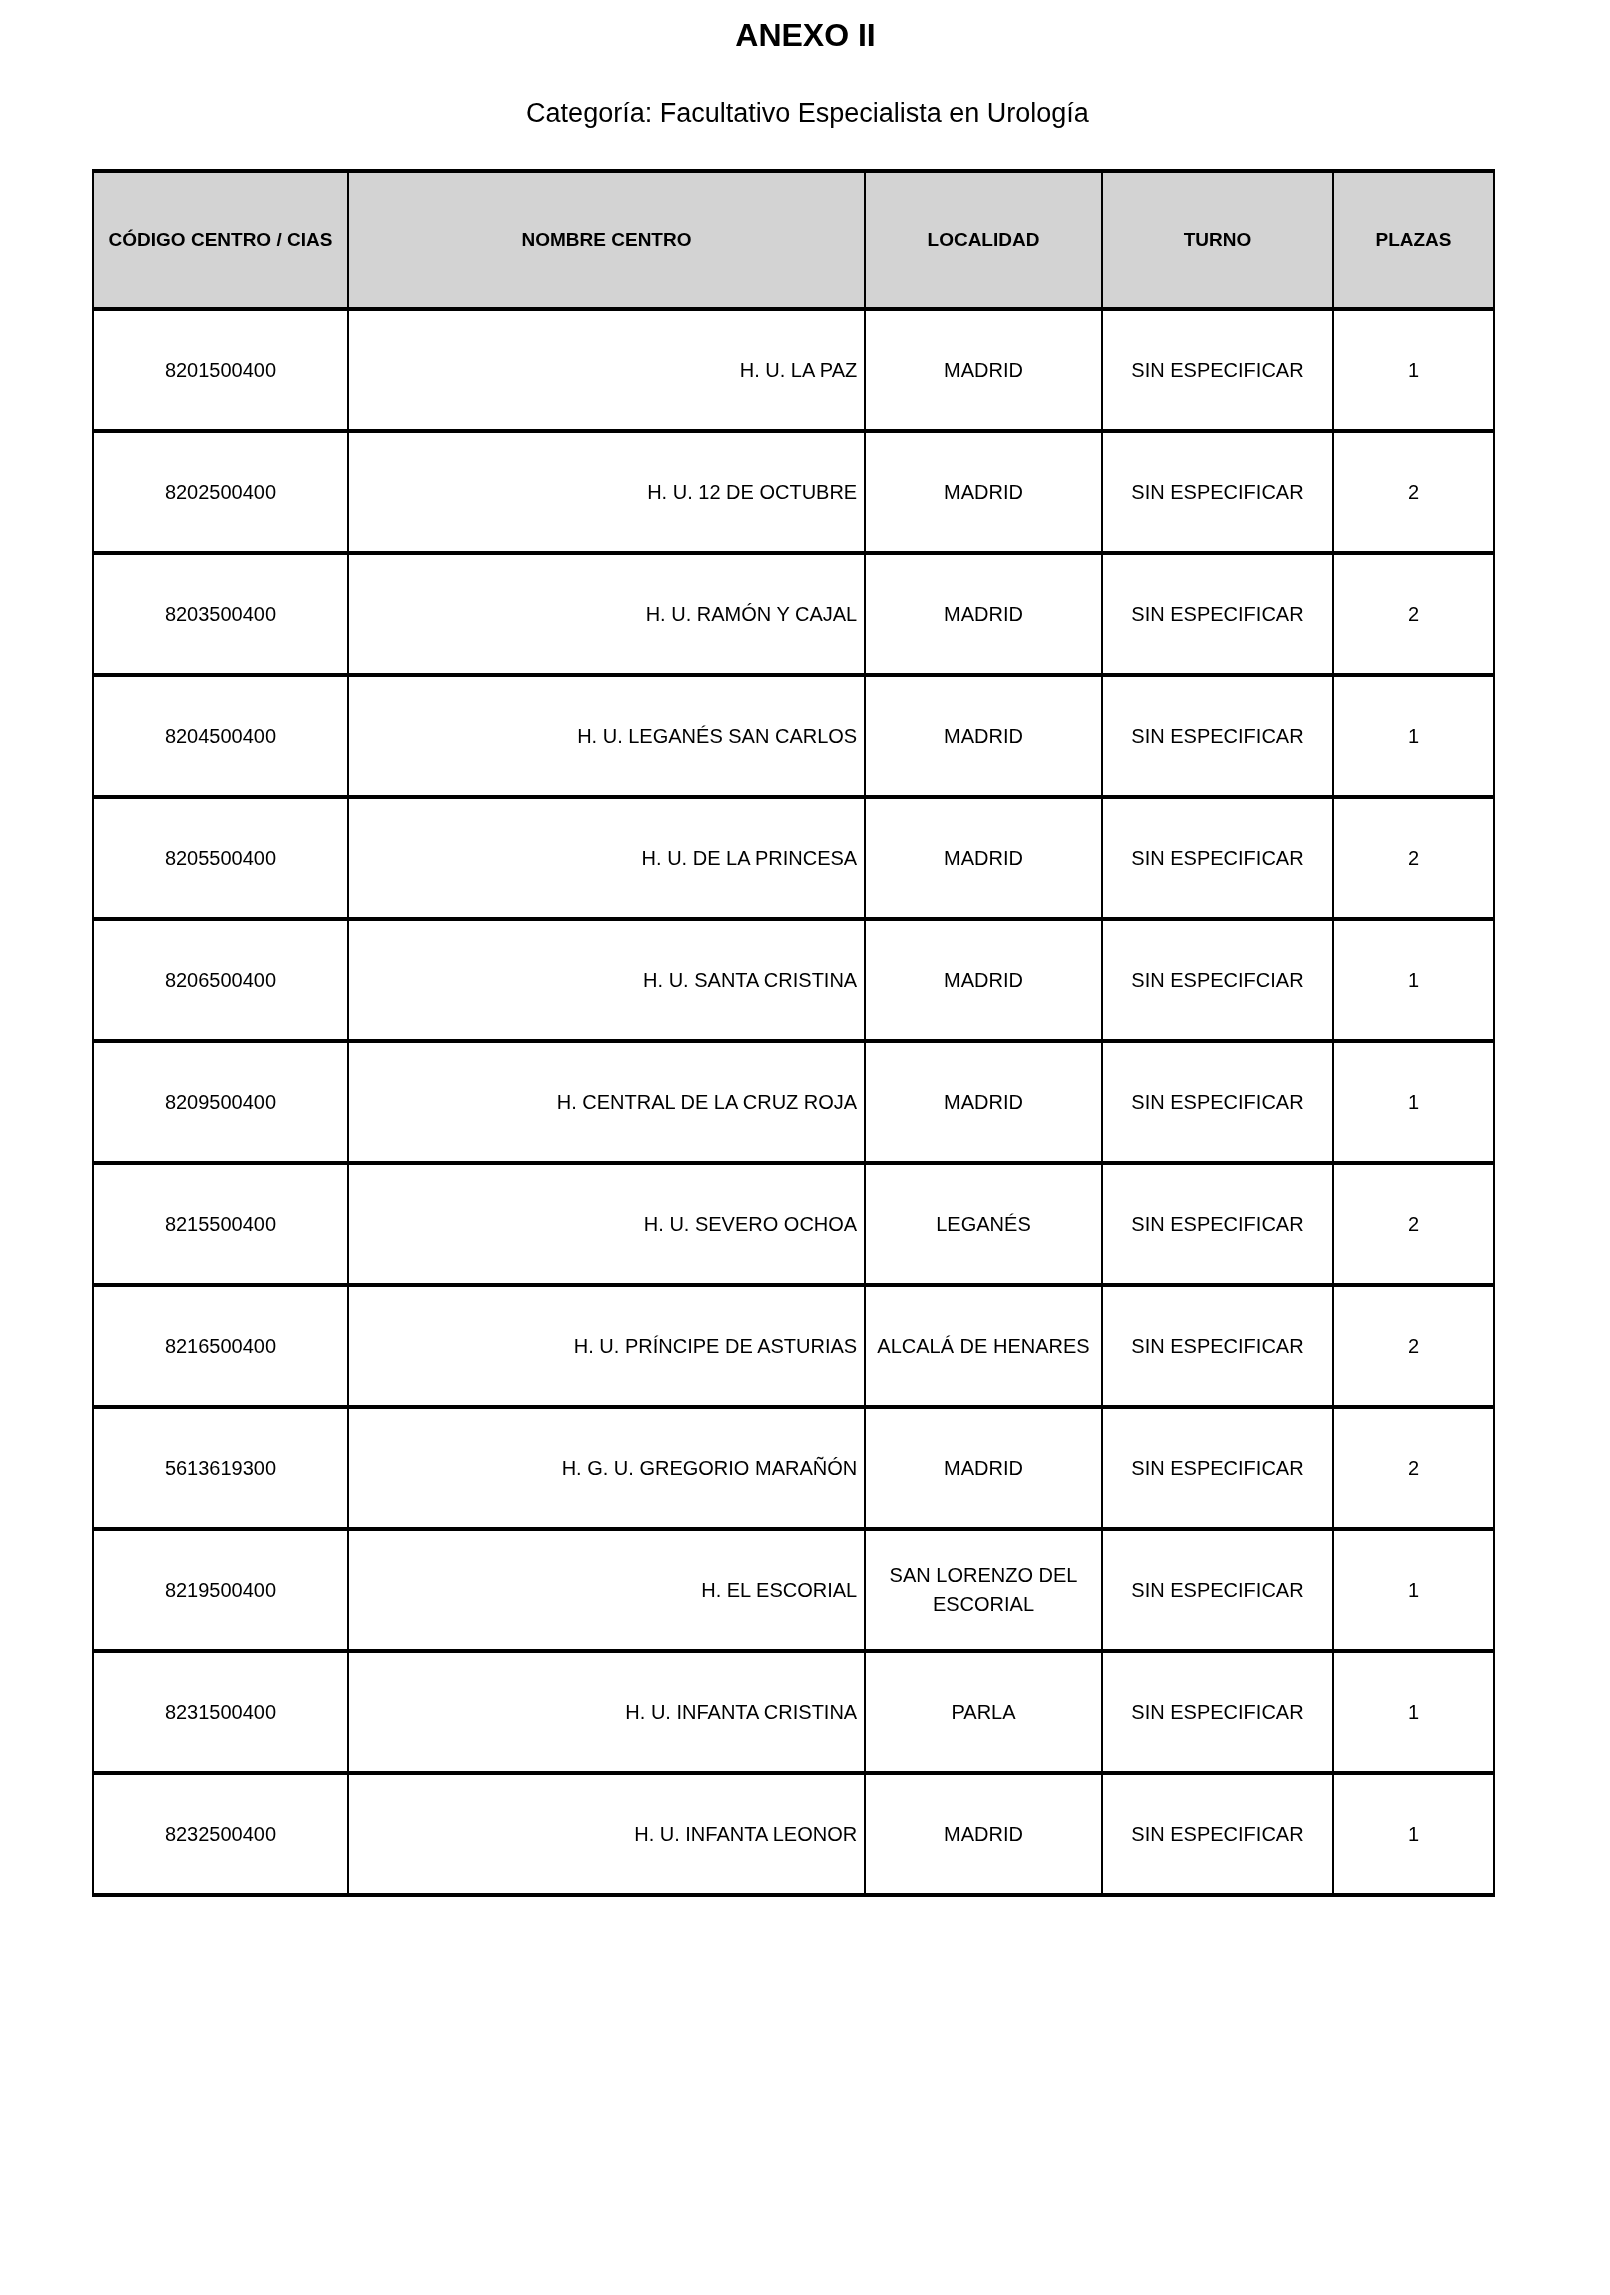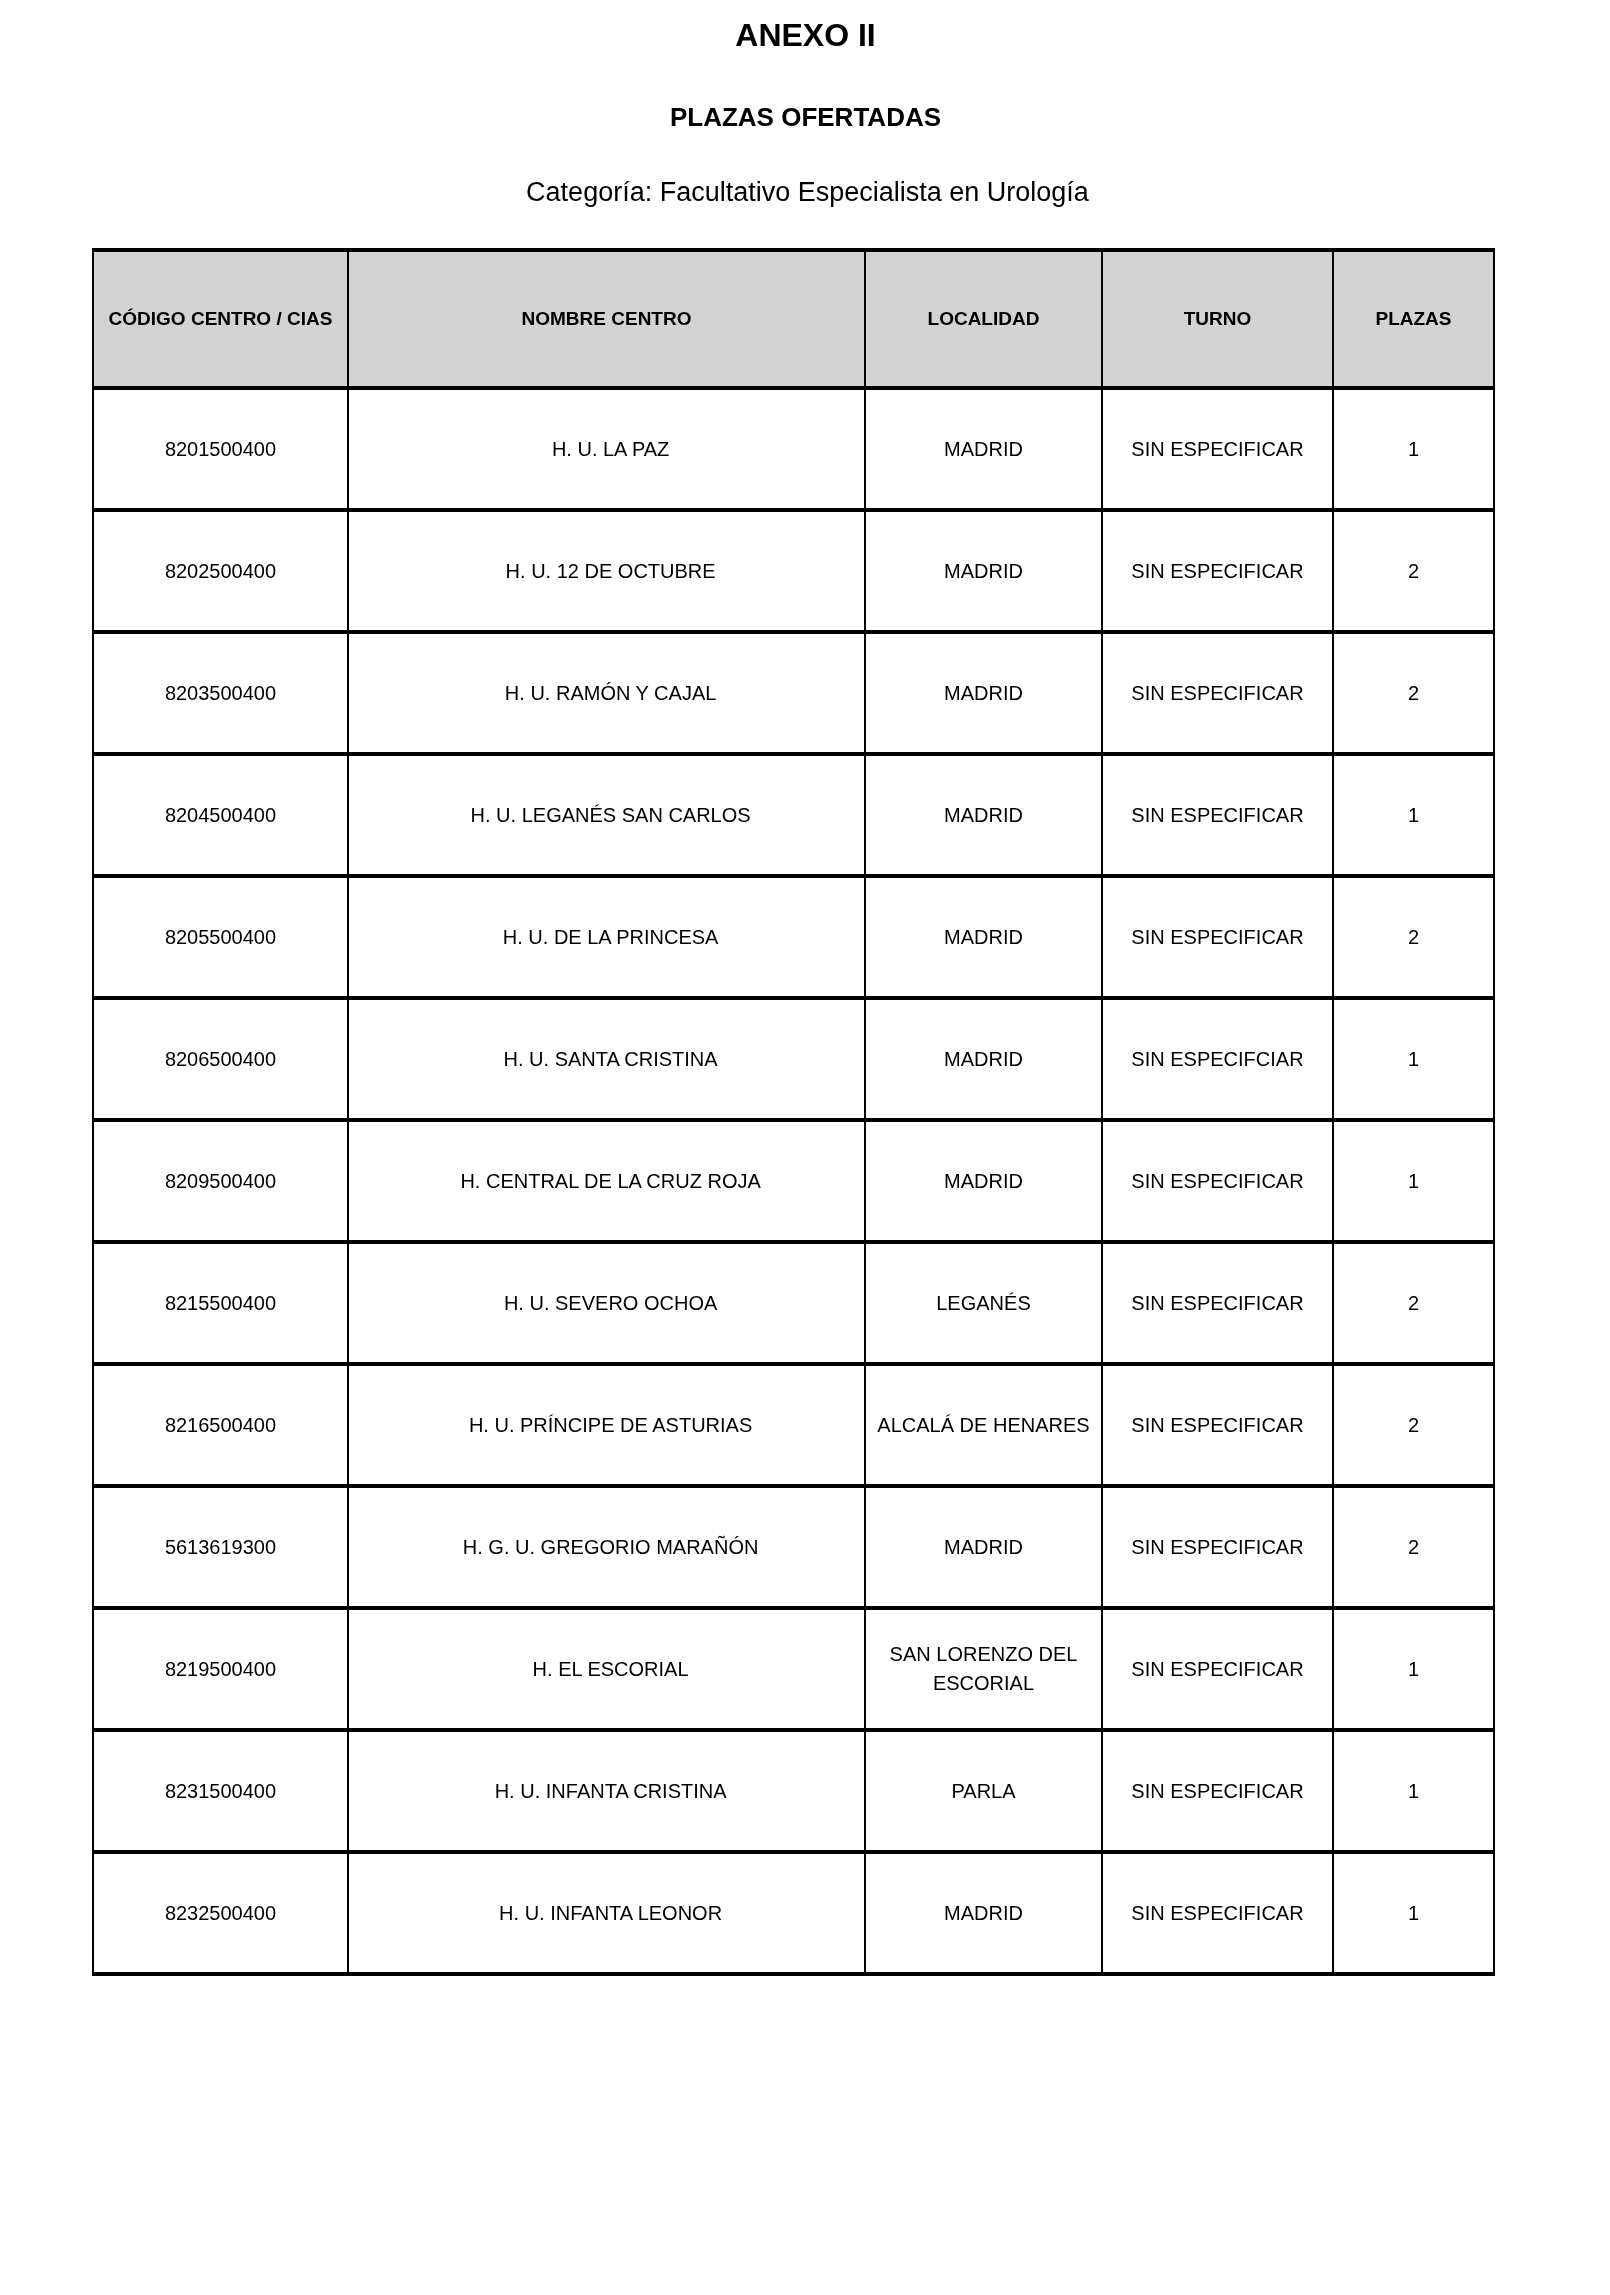--- a/index.html
+++ b/index.html
@@ -67,30 +67,29 @@
     line-height: 1.45;
   }
   .offer-table td.col-0,
   .offer-table td.col-2,
   .offer-table td.col-3,
   .offer-table td.col-4 {
     text-align: center;
     padding: 0 5.4px;
   }
   .offer-table td.col-1 {
-    text-align: center;
+    text-align: right;
     padding: 0 6.8px 0 15px;
   }
 </style>
 </head>
 <body>
 
 <div class="page">
   <div class="title">ANEXO II</div>
-  <div class="subtitle">PLAZAS OFERTADAS</div>
   <div class="category">Categoría: Facultativo Especialista en Urología</div>
 
   <table class="offer-table">
     <colgroup>
       <col style="width:255px">
       <col style="width:517px">
       <col style="width:237px">
       <col style="width:231px">
       <col style="width:161px">
     </colgroup>

